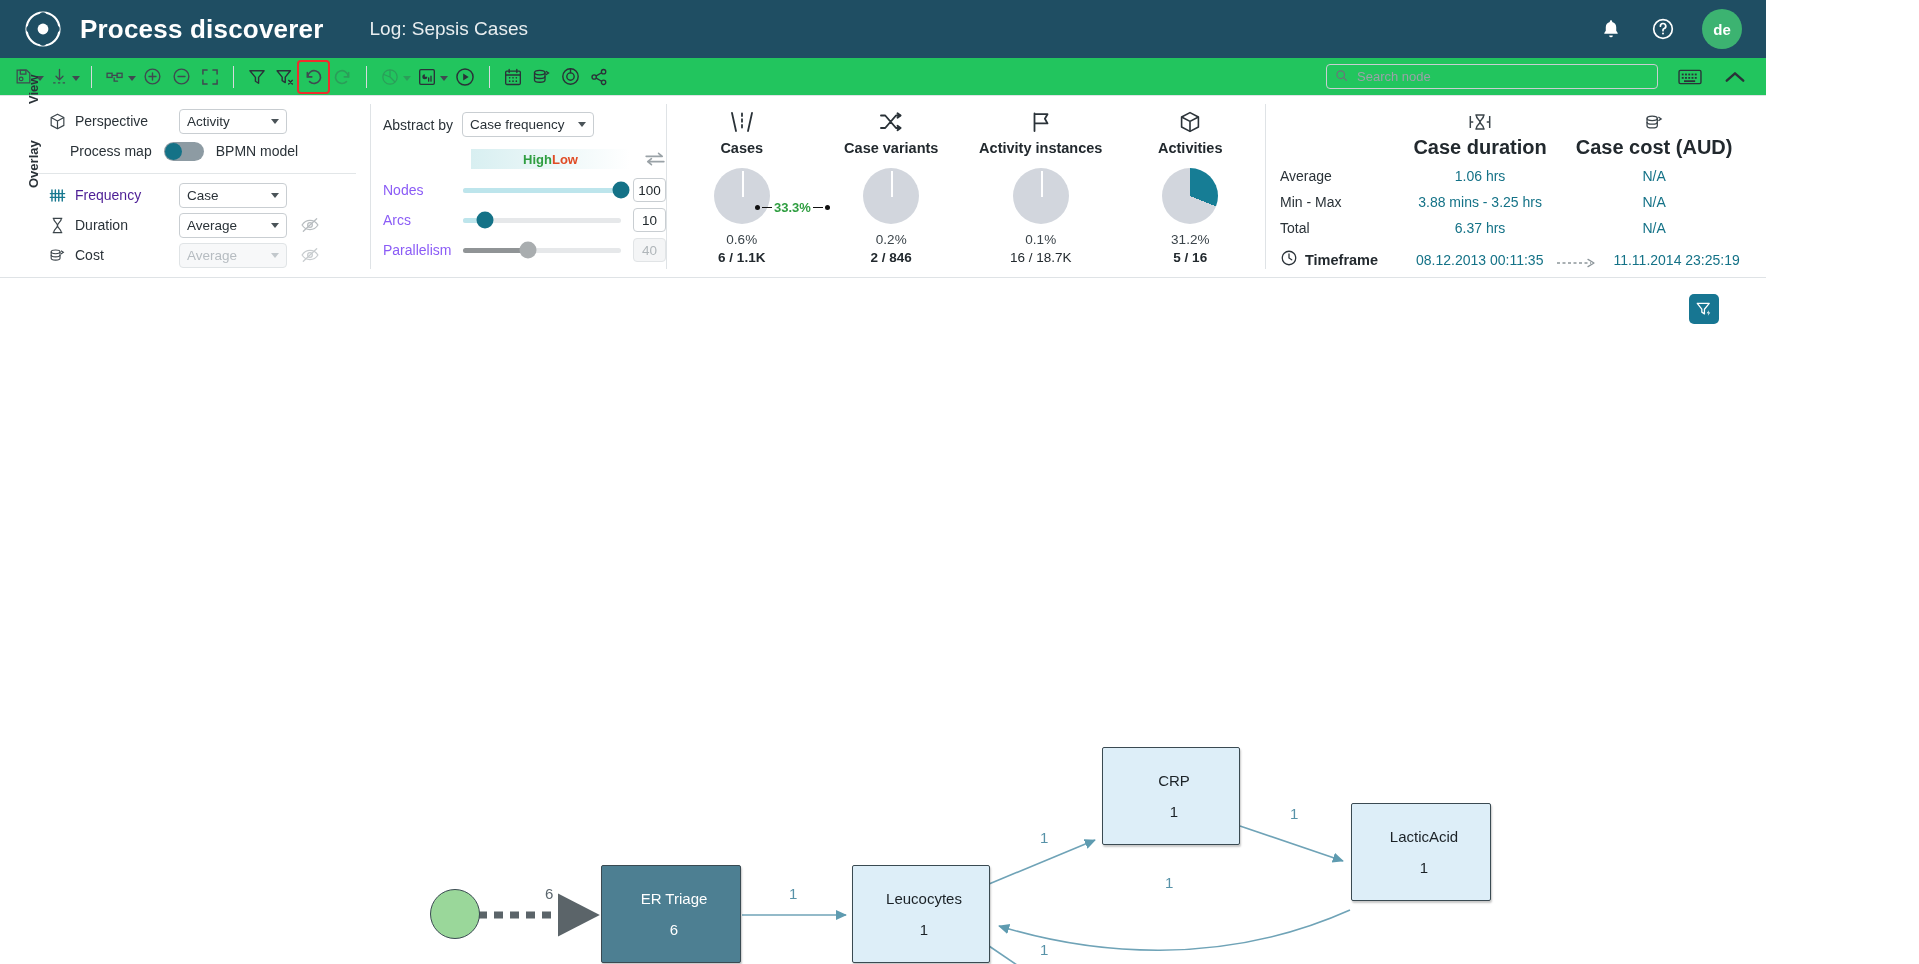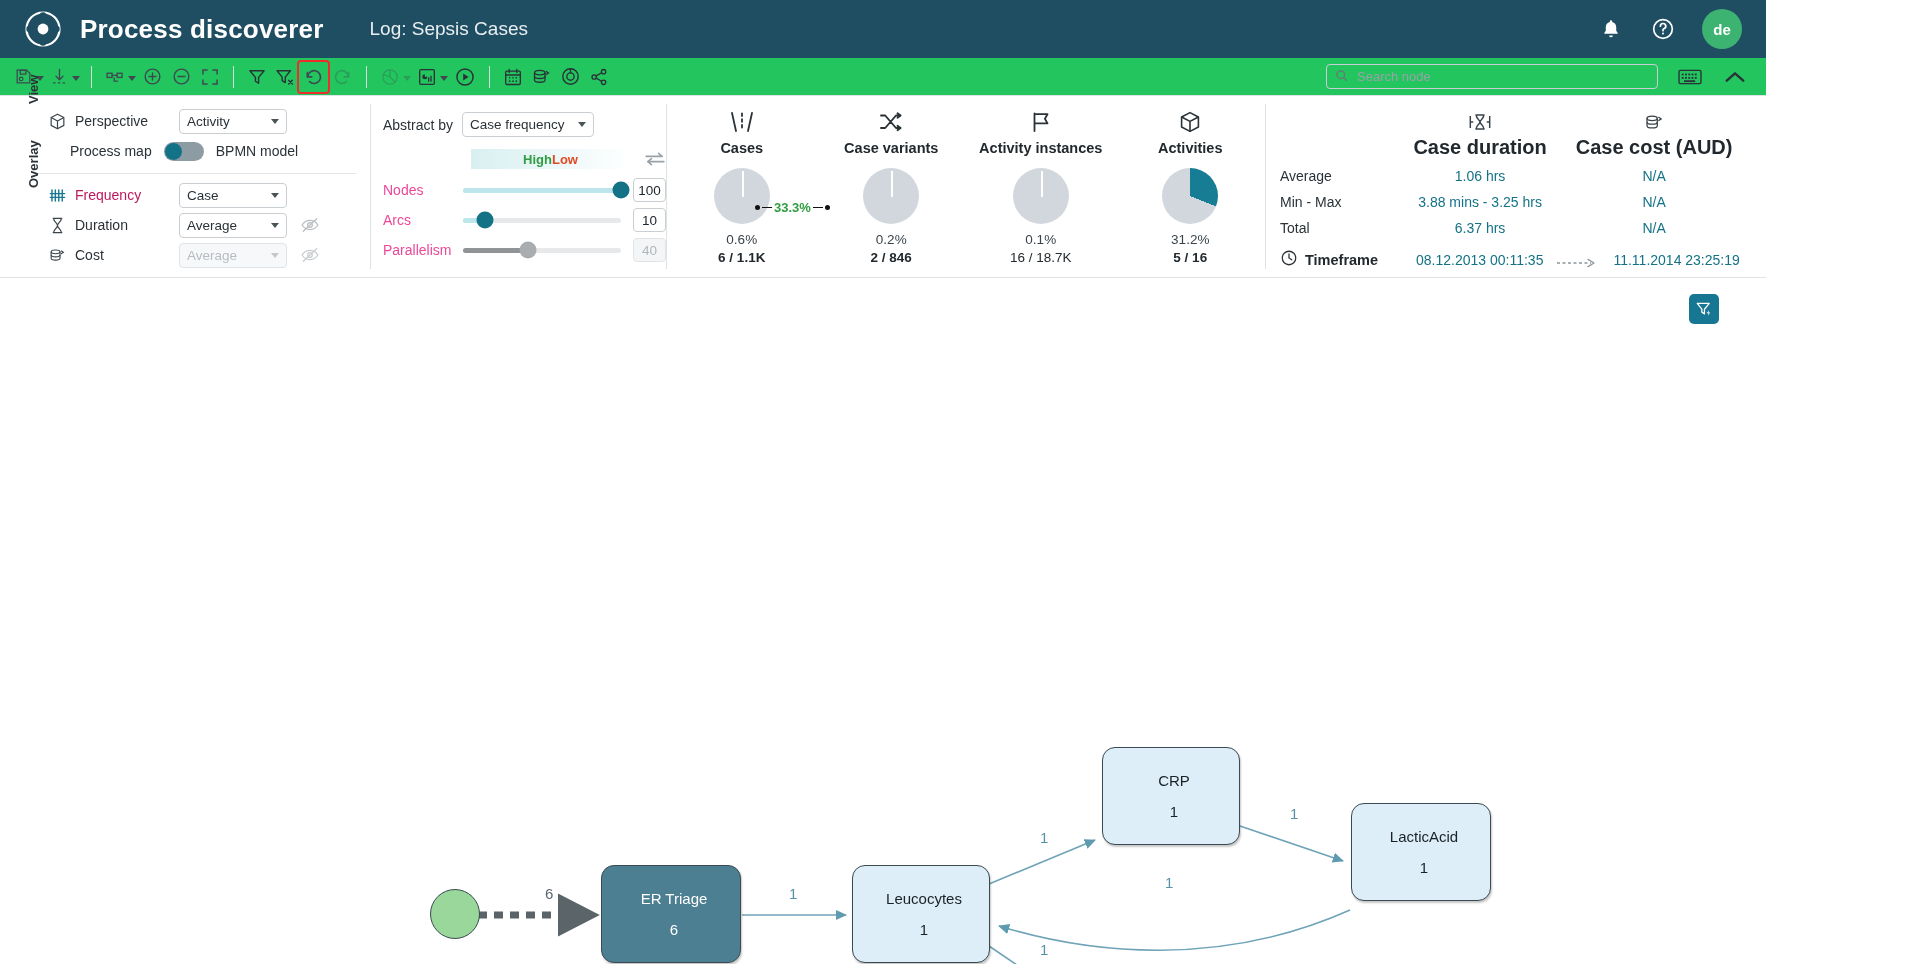--- a/index.html
+++ b/index.html
@@ -67,21 +67,21 @@
   .vdiv { width:1px; background:#dfe3e6; margin: 8px 0; }
 
   
   .p-left { width: 370px; padding-left: 8px; }
   .side-label {
     position:absolute; font-size: 13px; font-weight:700; color:#2a3238;
     transform: rotate(-90deg); transform-origin: left top; white-space:nowrap;
   }
   .row { display:flex; align-items:center; height: 30px; }
   .row-label { font-size: 14px; color:#2a3238; }
-  .row-label.accent { color:#be185d; }
+  .row-label.accent { color:#4c1d95; }
   .ico { width:22px; height:22px; display:inline-flex; align-items:center; justify-content:center; margin-right:7px; }
   .toggle {
     width: 40px; height: 19px; border-radius: 10px; background:#8d9ba3; position:relative; cursor:pointer;
   }
   .toggle .knob {
     position:absolute; left:1px; top:1px; width:17px; height:17px; border-radius:50%;
     background:#147287;
   }
   .select {
     height: 25px; border:1px solid #c9ced2; border-radius:4px; background:#fff;
@@ -100,21 +100,21 @@
   .abs-head .lbl { font-size: 14px; color:#2a3238; }
   .gradbar {
     margin-left: 88px; width: 175px; height: 20px; display:flex; align-items:center;
     justify-content:center; padding: 0 5px; font-size: 13px; font-weight: 600;
     background: linear-gradient(to right, #d8eff1, #ffffff);
   }
   .gradbar .hi { color:#2f9e41; }
   .gradbar .lo { color:#e04b25; }
   .swapwrap { display:flex; align-items:center; }
   .slider-row { display:flex; align-items:center; height: 30px; gap: 0; }
-  .slider-row .name { width: 88px; font-size: 14px; color:#ec4899; }
+  .slider-row .name { width: 88px; font-size: 14px; color:#8b5cf6; }
   .track { width:175px; height:5px; border-radius:3px; background:#e6e8ea; position:relative; }
   .track .fill { position:absolute; left:0; top:0; bottom:0; border-radius:3px; background:#bde5ec; }
   .track .fill.grey { background:#909496; }
   .track .knob {
     position:absolute; top:50%; width:17px; height:17px; border-radius:50%;
     background:#147287; transform: translate(-50%,-50%); cursor:pointer;
   }
   .track .knob.grey { background:#a9adaf; }
   .numbox {
     width: 36px; height: 24px; margin-left: 12px; border:1px solid #c9ced2; border-radius:4px;
@@ -153,21 +153,21 @@
   .tf-arrow { width: 42px; height:10px; position:relative; }
 
   
   .canvas { position:relative; width:100%; height: 686px; background:#fff; }
   .fab {
     position:absolute; right: 47px; top: 16px; width: 30px; height: 30px;
     background:#177692; border-radius:5px; display:flex; align-items:center; justify-content:center;
     cursor:pointer;
   }
   .node {
-    position:absolute; border-radius: 13px; display:flex; flex-direction:column;
+    position:absolute; border-radius: 2px; display:flex; flex-direction:column;
     align-items:center; justify-content:center; border: 1.5px solid #3a4a52;
     box-shadow: 1px 2px 2px rgba(0,0,0,.22);
     padding-left: 6px;
   }
   .node .n-name { font-size: 15px; }
   .node .n-val { font-size: 15px; margin-top: 14px; }
   .node.dark { background:#4d7f92; color:#fff; }
   .node.light { background:#ddeef8; color:#1b2227; }
   .endpoint { position:absolute; width:50px; height:50px; border-radius:50%; border:1.6px solid #3a4a52; }
   .endpoint.start { background:#9ad79a; }

